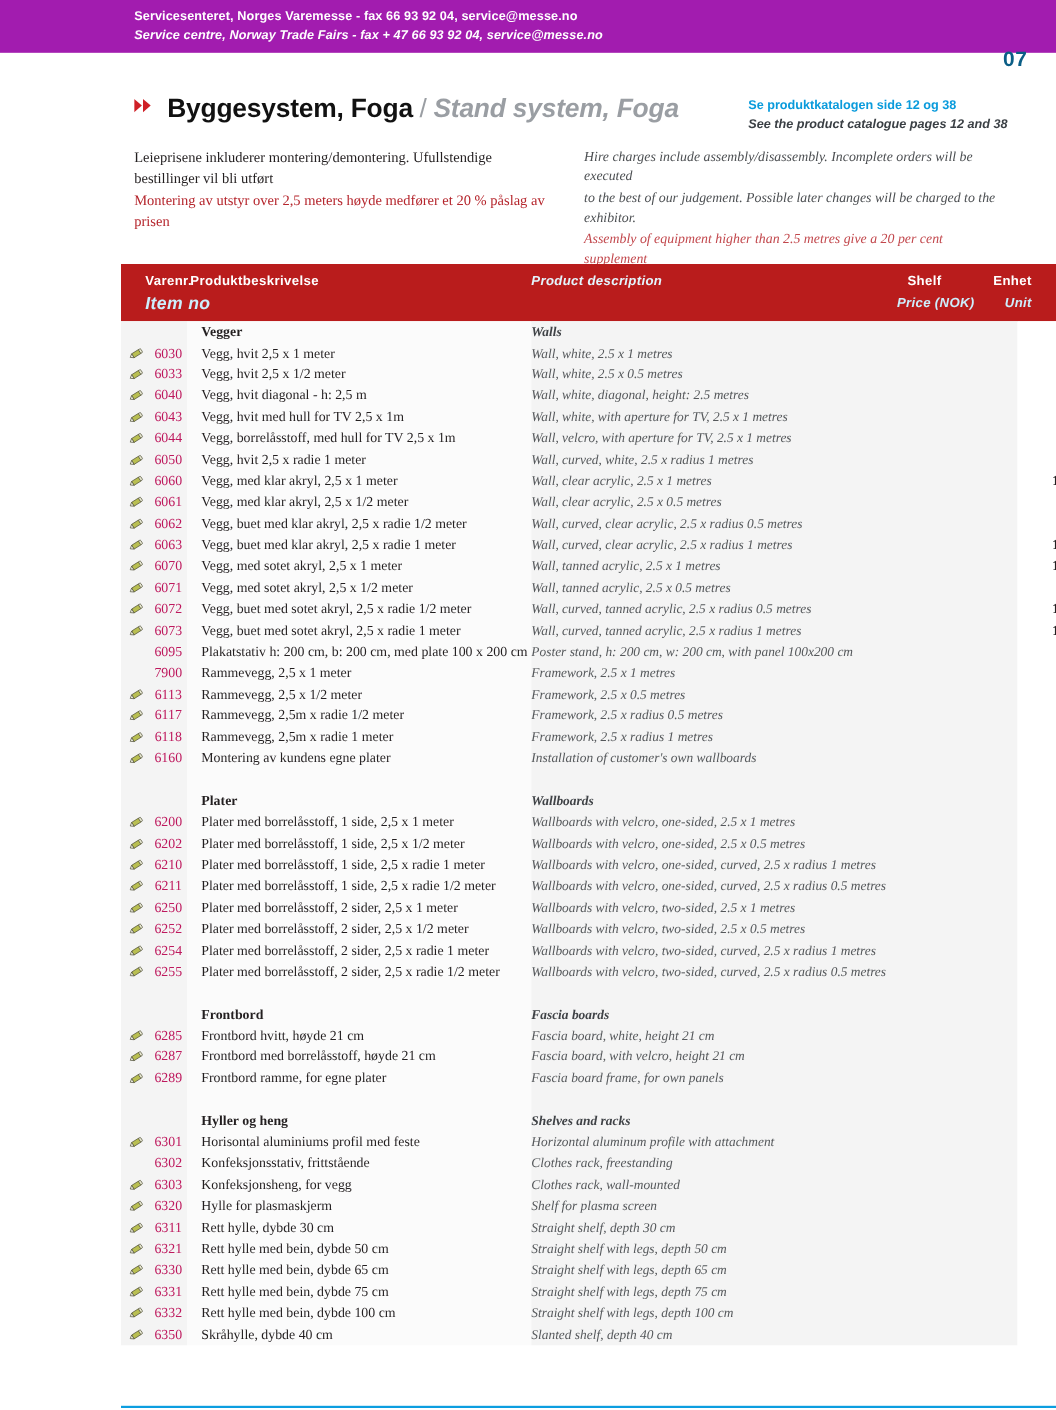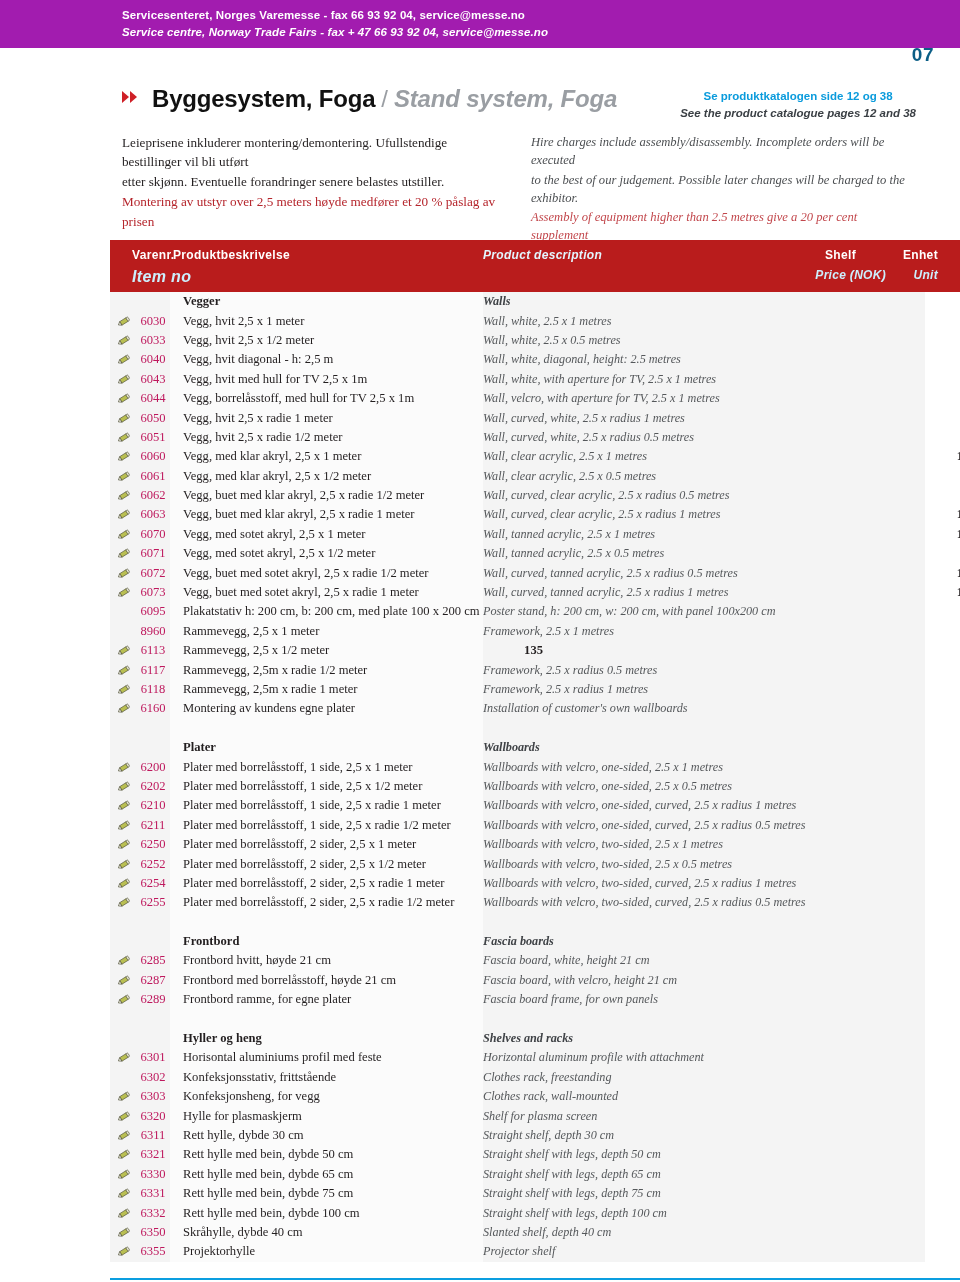--- a/index.html
+++ b/index.html
@@ -66,21 +66,21 @@
   .title-en {
     font-family: "Liberation Sans", sans-serif;
     font-size: 24px; font-weight: bold; font-style: italic;
     color: #9a9ea3;
     letter-spacing: -.2px;
   }
 
   
   .catnote {
     position: absolute; right: 44px; top: 88px;
-    text-align: center;
+    text-align: left;
     font-family: "Liberation Sans", sans-serif;
     line-height: 1.5;
   }
   .catnote .no {
     font-size: 11.5px; font-weight: bold; color: #0a9bdc;
   }
   .catnote .en {
     font-size: 11.5px; font-weight: bold; font-style: italic; color: #3a3f44;
   }
 
@@ -258,21 +258,20 @@
 </div>
 
 <div class="catnote">
   <div class="no">Se produktkatalogen side 12 og 38</div>
   <div class="en">See the product catalogue pages 12 and 38</div>
 </div>
 
 <div class="intro">
   <div class="intro-col no">
     <p>Leieprisene inkluderer montering/demontering. Ufullstendige bestillinger vil bli utført</p>
-    <p>etter skjønn. Eventuelle forandringer senere belastes utstiller.</p>
     <p class="red">Montering av utstyr over 2,5 meters høyde medfører et 20 % påslag av prisen</p>
   </div>
   <div class="intro-col en">
     <p>Hire charges include assembly/disassembly. Incomplete orders will be executed</p>
     <p>to the best of our judgement. Possible later changes will be charged to the exhibitor.</p>
     <p class="red">Assembly of equipment higher than 2.5 metres give a 20 per cent supplement</p>
     <p class="red">on the price</p>
   </div>
 </div>
 
@@ -396,35 +395,20 @@
       <div class="row">
         <div class="c-ico">
           <svg class="pencil" viewBox="0 0 18 15">
             <g transform="rotate(-32 9 7.5)">
               <rect x="4" y="4.6" width="9" height="5" fill="#b9bf52" stroke="#4a4a33" stroke-width=".7"></rect>
               <rect x="12.6" y="4.6" width="2.6" height="5" rx="1.2" fill="#e9e9d2" stroke="#4a4a33" stroke-width=".7"></rect>
               <polygon points="4,4.6 4,9.6 0.6,7.1" fill="#f2f2e4" stroke="#4a4a33" stroke-width=".7"></polygon>
             </g>
           </svg>
         </div>
-        <div class="c-no">6051</div>
-        <div class="c-desc">Vegg, hvit 2,5 x radie 1/2 meter</div>
-        <div class="c-en">Wall, curved, white, 2.5 x radius 0.5 metres</div>
-        <div class="c-price">383</div>
-      </div>
-      <div class="row">
-        <div class="c-ico">
-          <svg class="pencil" viewBox="0 0 18 15">
-            <g transform="rotate(-32 9 7.5)">
-              <rect x="4" y="4.6" width="9" height="5" fill="#b9bf52" stroke="#4a4a33" stroke-width=".7"></rect>
-              <rect x="12.6" y="4.6" width="2.6" height="5" rx="1.2" fill="#e9e9d2" stroke="#4a4a33" stroke-width=".7"></rect>
-              <polygon points="4,4.6 4,9.6 0.6,7.1" fill="#f2f2e4" stroke="#4a4a33" stroke-width=".7"></polygon>
-            </g>
-          </svg>
-        </div>
         <div class="c-no">6060</div>
         <div class="c-desc">Vegg, med klar akryl, 2,5 x 1 meter</div>
         <div class="c-en">Wall, clear acrylic, 2.5 x 1 metres</div>
         <div class="c-price">1 008</div>
       </div>
       <div class="row">
         <div class="c-ico">
           <svg class="pencil" viewBox="0 0 18 15">
             <g transform="rotate(-32 9 7.5)">
               <rect x="4" y="4.6" width="9" height="5" fill="#b9bf52" stroke="#4a4a33" stroke-width=".7"></rect>
@@ -530,37 +514,38 @@
       </div>
       <div class="row">
         <div class="c-ico"></div>
         <div class="c-no">6095</div>
         <div class="c-desc">Plakatstativ h: 200 cm, b: 200 cm, med plate 100 x 200 cm</div>
         <div class="c-en">Poster stand, h: 200 cm, w: 200 cm, with panel 100x200 cm</div>
         <div class="c-price">327</div>
       </div>
       <div class="row">
         <div class="c-ico"></div>
-        <div class="c-no">8960</div>
+        <div class="c-no">7900</div>
         <div class="c-desc">Rammevegg, 2,5 x 1 meter</div>
         <div class="c-en">Framework, 2.5 x 1 metres</div>
         <div class="c-price">177</div>
       </div>
       <div class="row">
         <div class="c-ico">
           <svg class="pencil" viewBox="0 0 18 15">
             <g transform="rotate(-32 9 7.5)">
               <rect x="4" y="4.6" width="9" height="5" fill="#b9bf52" stroke="#4a4a33" stroke-width=".7"></rect>
               <rect x="12.6" y="4.6" width="2.6" height="5" rx="1.2" fill="#e9e9d2" stroke="#4a4a33" stroke-width=".7"></rect>
               <polygon points="4,4.6 4,9.6 0.6,7.1" fill="#f2f2e4" stroke="#4a4a33" stroke-width=".7"></polygon>
             </g>
           </svg>
         </div>
         <div class="c-no">6113</div>
         <div class="c-desc">Rammevegg, 2,5 x 1/2 meter</div>
+        <div class="c-en">Framework, 2.5 x 0.5 metres</div>
         <div class="c-price">135</div>
       </div>
       <div class="row">
         <div class="c-ico">
           <svg class="pencil" viewBox="0 0 18 15">
             <g transform="rotate(-32 9 7.5)">
               <rect x="4" y="4.6" width="9" height="5" fill="#b9bf52" stroke="#4a4a33" stroke-width=".7"></rect>
               <rect x="12.6" y="4.6" width="2.6" height="5" rx="1.2" fill="#e9e9d2" stroke="#4a4a33" stroke-width=".7"></rect>
               <polygon points="4,4.6 4,9.6 0.6,7.1" fill="#f2f2e4" stroke="#4a4a33" stroke-width=".7"></polygon>
             </g>
@@ -928,31 +913,16 @@
               <rect x="12.6" y="4.6" width="2.6" height="5" rx="1.2" fill="#e9e9d2" stroke="#4a4a33" stroke-width=".7"></rect>
               <polygon points="4,4.6 4,9.6 0.6,7.1" fill="#f2f2e4" stroke="#4a4a33" stroke-width=".7"></polygon>
             </g>
           </svg>
         </div>
         <div class="c-no">6350</div>
         <div class="c-desc">Skråhylle, dybde 40 cm</div>
         <div class="c-en">Slanted shelf, depth 40 cm</div>
         <div class="c-price">129</div>
       </div>
-      <div class="row">
-        <div class="c-ico">
-          <svg class="pencil" viewBox="0 0 18 15">
-            <g transform="rotate(-32 9 7.5)">
-              <rect x="4" y="4.6" width="9" height="5" fill="#b9bf52" stroke="#4a4a33" stroke-width=".7"></rect>
-              <rect x="12.6" y="4.6" width="2.6" height="5" rx="1.2" fill="#e9e9d2" stroke="#4a4a33" stroke-width=".7"></rect>
-              <polygon points="4,4.6 4,9.6 0.6,7.1" fill="#f2f2e4" stroke="#4a4a33" stroke-width=".7"></polygon>
-            </g>
-          </svg>
-        </div>
-        <div class="c-no">6355</div>
-        <div class="c-desc">Projektorhylle</div>
-        <div class="c-en">Projector shelf</div>
-        <div class="c-price">152</div>
-      </div>
     </div>
 </div>
 
 <div class="bottomrule"></div>
 
 </body></html>

